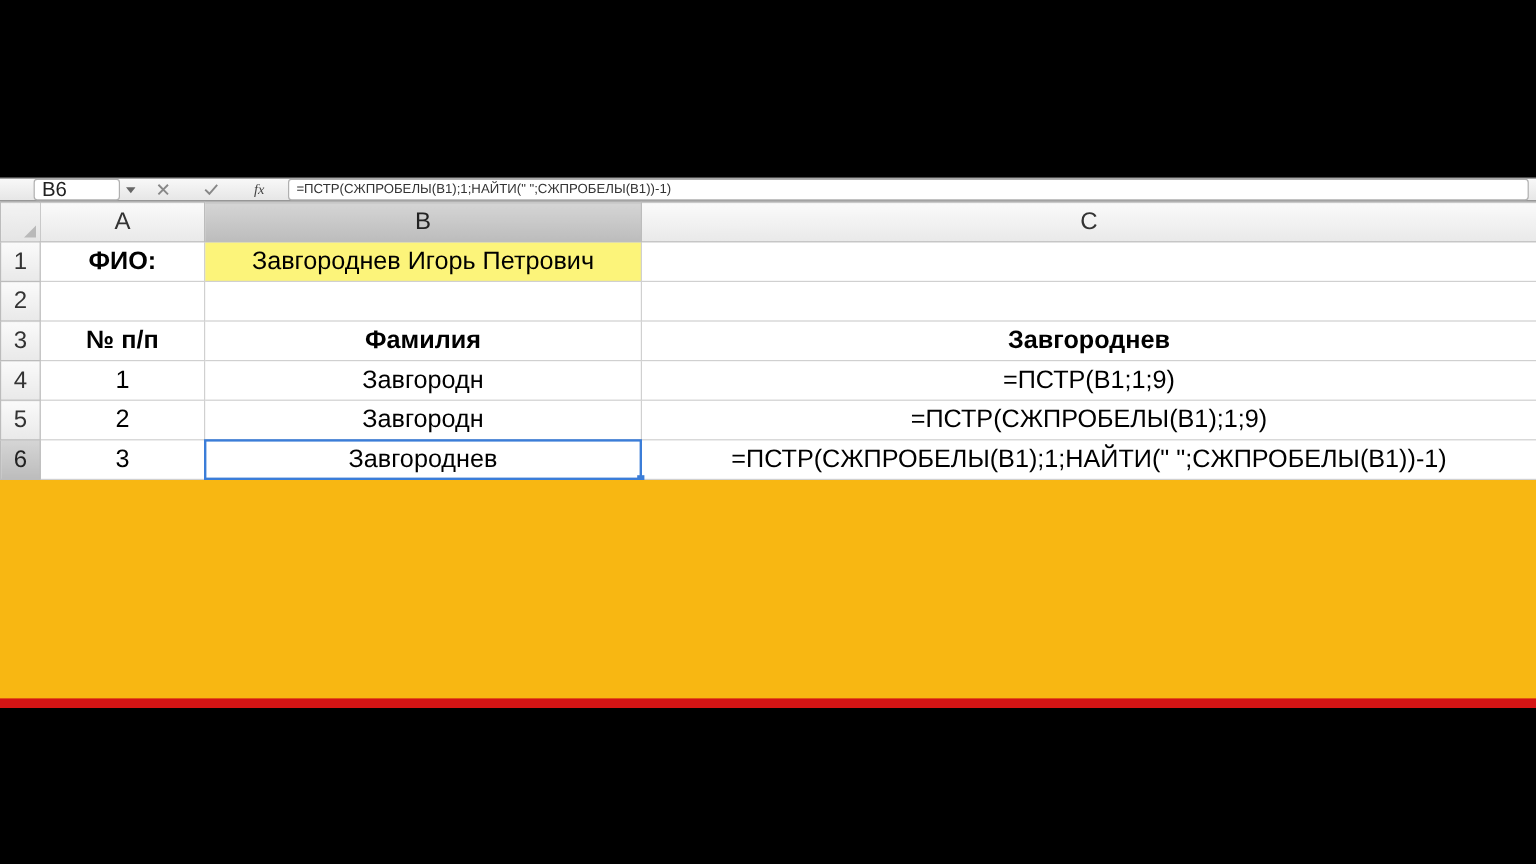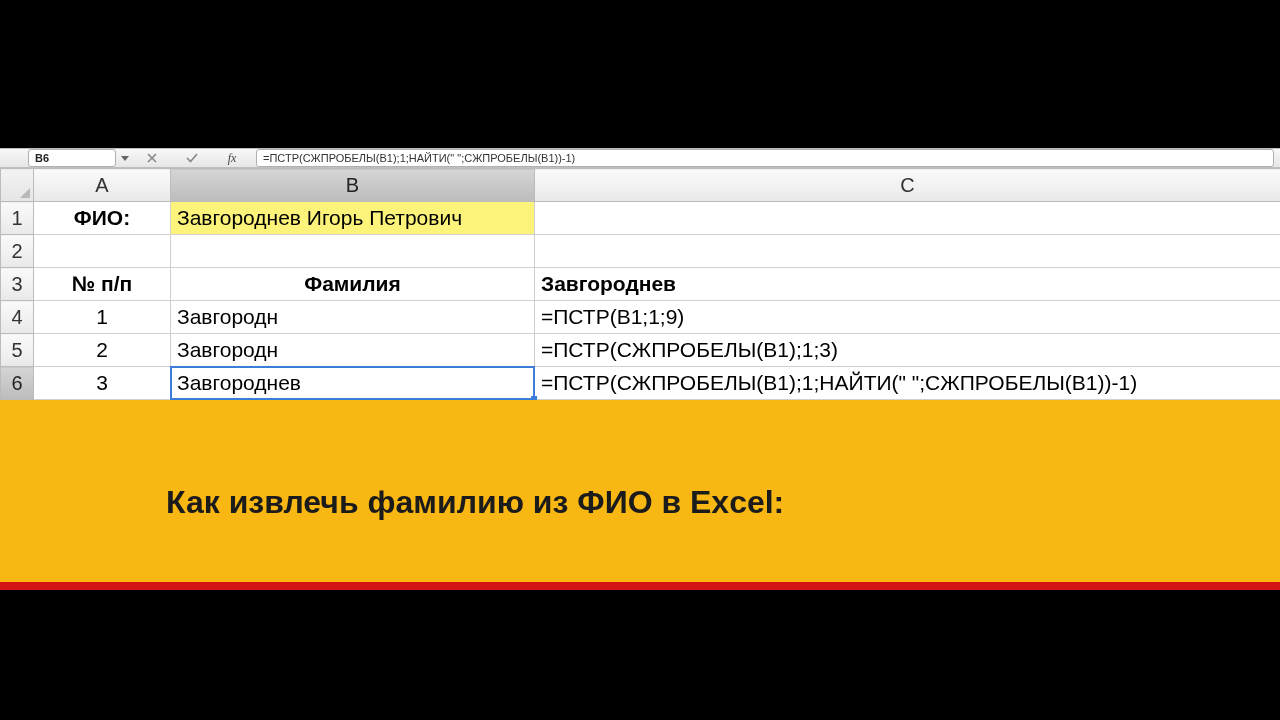--- a/index.html
+++ b/index.html
@@ -8,23 +8,23 @@
   .stage { position: relative; width: 1280px; height: 720px; background: #000; }
 
   
   .formula-bar {
     position: absolute; top: 148px; left: 0; width: 1280px; height: 20px;
     background: linear-gradient(#f8f8f8,#e6e6e6);
     display: flex; align-items: center; font-size: 11px; color: #333;
     border-top: 1px solid #bfbfbf; border-bottom: 1px solid #bfbfbf;
   }
   .name-box {
-    width: 88px; height: 18px; background: #fff; border: 1px solid #b0b0b0;
+    width: 72px; height: 18px; background: #fff; border: 1px solid #b0b0b0;
     border-radius: 3px; margin-left: 28px; display: flex; align-items: center;
-    padding: 0 6px; font-weight: bold; font-size: 11px; color: #222;
+    padding: 0 6px; font-weight: normal; font-size: 17px; color: #222;
   }
   .nb-arrow { width: 14px; height: 18px; display:flex; align-items:center; justify-content:center; margin-left:2px; color:#555;}
   .fb-icon { width: 18px; height: 18px; display:flex; align-items:center; justify-content:center; margin: 0 11px; color:#666; font-size:11px;}
   .fb-icon.cancel { color:#888;}
   .fb-icon.enter  { color:#888;}
   .fb-icon.fx { font-style: italic; font-family: 'Times New Roman', serif; color:#444; font-size:12px;}
   .formula-input {
     flex: 1; height: 18px; background: #fff; border: 1px solid #b0b0b0;
     border-radius: 3px; margin: 0 6px 0 4px; padding: 0 6px; font-size: 11px;
     display:flex; align-items:center; white-space: nowrap; overflow:hidden;
@@ -34,41 +34,41 @@
   .sheet {
     position: absolute; top: 168px; left: 0; width: 1280px; height: 232px;
     background: #fff; font-size: 21px; color: #000;
   }
   table { border-collapse: collapse; table-layout: fixed; width: 1280px; }
   col.sel  { width: 33px; }
   col.a    { width: 137px; }
   col.b    { width: 364px; }
   col.c    { width: 746px; }
 
-  th, td { border: 1px solid #d0d0d0; height: 33px; }
+  th, td { border: 1px solid #d0d0d0; height: 33px; text-align: center; }
   th {
     background: linear-gradient(#fafafa,#e9e9e9);
     font-weight: normal; color: #333; font-size: 20px; text-align:center;
     border: 1px solid #bcbcbc;
   }
   th.corner { background: linear-gradient(#f3f3f3,#e5e5e5); position:relative;}
   th.corner:after{
     content:""; position:absolute; right:3px; bottom:3px;
     border-style:solid; border-width:0 0 10px 10px; border-color: transparent transparent #b9b9b9 transparent;
   }
   th.rowhead {
     background: linear-gradient(#fafafa,#e9e9e9); color:#333;
     font-size: 20px; text-align:center; border:1px solid #bcbcbc;
   }
   th.rowhead.active, th.colhead.active {
     background: linear-gradient(#d5d5d5,#bcbcbc); color:#222;
   }
 
   td { padding: 0 6px; white-space: nowrap; overflow: visible; }
-  td.center { text-align: center; }
+  td.center { }
   td.bold { font-weight: bold; }
   td.hl { background: #fcf47a; }
 
   
   td.sel-cell { position: relative; }
   td.sel-cell:after{
     content:""; position:absolute; inset:-1px;
     border: 2px solid #3b7dd8; pointer-events:none;
   }
   td.sel-cell:before{
@@ -150,31 +150,31 @@
       <tr>
         <th class="rowhead">4</th>
         <td class="center">1</td>
         <td>Завгородн</td>
         <td>=ПСТР(B1;1;9)</td>
       </tr>
       <tr>
         <th class="rowhead">5</th>
         <td class="center">2</td>
         <td>Завгородн</td>
-        <td>=ПСТР(СЖПРОБЕЛЫ(B1);1;3)</td>
+        <td>=ПСТР(СЖПРОБЕЛЫ(B1);1;9)</td>
       </tr>
       <tr>
         <th class="rowhead active">6</th>
         <td class="center">3</td>
         <td class="sel-cell">Завгороднев</td>
         <td>=ПСТР(СЖПРОБЕЛЫ(B1);1;НАЙТИ(" ";СЖПРОБЕЛЫ(B1))-1)</td>
       </tr>
     </tbody>
       </table>
   </div>
 
   <div class="banner">
     <h1>
-      <span>Как извлечь фамилию из ФИО в Excel:</span><br>
+      <br>
     </h1>
   </div>
 
 </div>
 
 </body></html>

